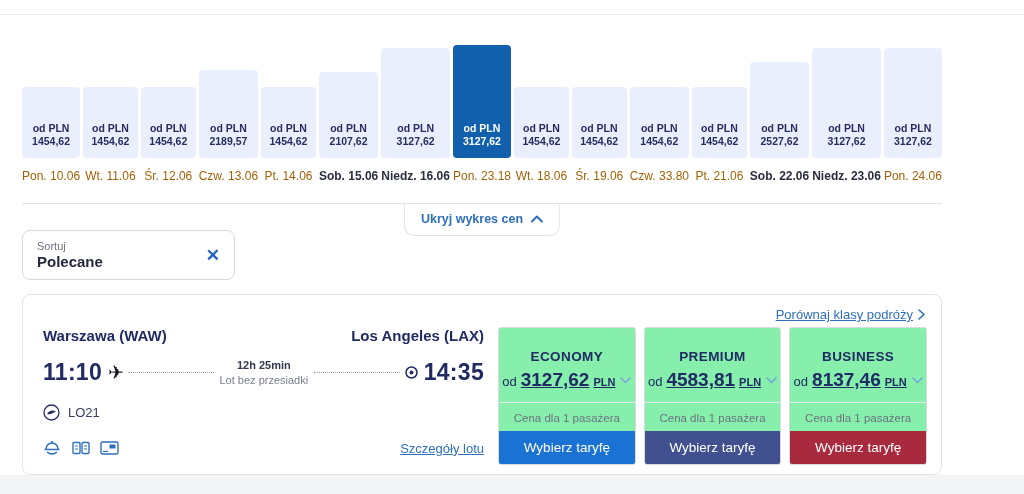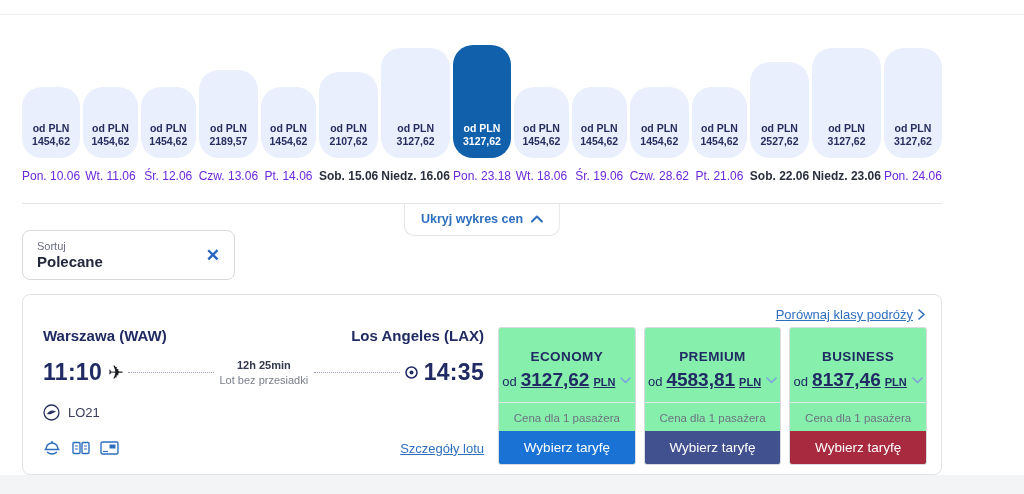--- a/index.html
+++ b/index.html
@@ -6,25 +6,25 @@
   body { width:1024px; height:494px; overflow:hidden; background:#fff;
          font-family:"Liberation Sans", sans-serif; position:relative; }
   .topline { position:absolute; top:14px; left:0; width:1024px; border-top:1px solid #ededef; }
   .bottom-strip { position:absolute; top:475px; left:0; width:1024px; height:19px; background:#f3f4f6; }
   .content { position:absolute; left:22px; top:0; width:920px; }
 
   
   .bars-row { display:flex; gap:3px; margin-top:40px; }
   .bar-col { flex:1; display:flex; flex-direction:column; }
   .bar-wrap { height:118px; display:flex; align-items:flex-end; }
-  .bar { width:100%; background:#e9effc; border-radius:20px; display:flex; flex-direction:column;
+  .bar { width:100%; background:#e9effc; border-radius:4px; display:flex; flex-direction:column;
          justify-content:flex-end; align-items:center; padding-bottom:9px; color:#262d5f; cursor:pointer; }
   .bar.selected { background:#1160ac; color:#fff; }
   .bar-prefix, .bar-price { font-size:10.5px; font-weight:bold; line-height:1.3; white-space:nowrap; }
-  .bar-date { margin-top:11px; text-align:center; font-size:12px; color:#6d28d9; white-space:nowrap; }
+  .bar-date { margin-top:11px; text-align:center; font-size:12px; color:#a16207; white-space:nowrap; }
   .bar-date.weekend { font-weight:bold; color:#2a2f3e; }
 
   
   .chart-divider { margin-top:20px; border-top:1px solid #e4e4e8; position:relative; height:0; }
   .hide-chart-tab { position:absolute; left:50%; transform:translateX(-50%); top:0;
     background:#fff; border:1px solid #e4e4e8; border-top:none; border-radius:0 0 10px 10px;
     padding:8px 16px 9px; display:flex; align-items:center; gap:8px; cursor:pointer;
     color:#2e6fbe; font-size:12.5px; font-weight:bold; white-space:nowrap; }
 
   
@@ -181,21 +181,21 @@
       <div class="bar-date">Śr. 19.06</div>
     </div>
 
     <div class="bar-col">
       <div class="bar-wrap">
         <div class="bar" style="height: 71px;">
           <div class="bar-prefix">od PLN</div>
           <div class="bar-price">1454,62</div>
         </div>
       </div>
-      <div class="bar-date">Czw. 28.62</div>
+      <div class="bar-date">Czw. 33.80</div>
     </div>
 
     <div class="bar-col">
       <div class="bar-wrap">
         <div class="bar" style="height: 71px;">
           <div class="bar-prefix">od PLN</div>
           <div class="bar-price">1454,62</div>
         </div>
       </div>
       <div class="bar-date">Pt. 21.06</div>

